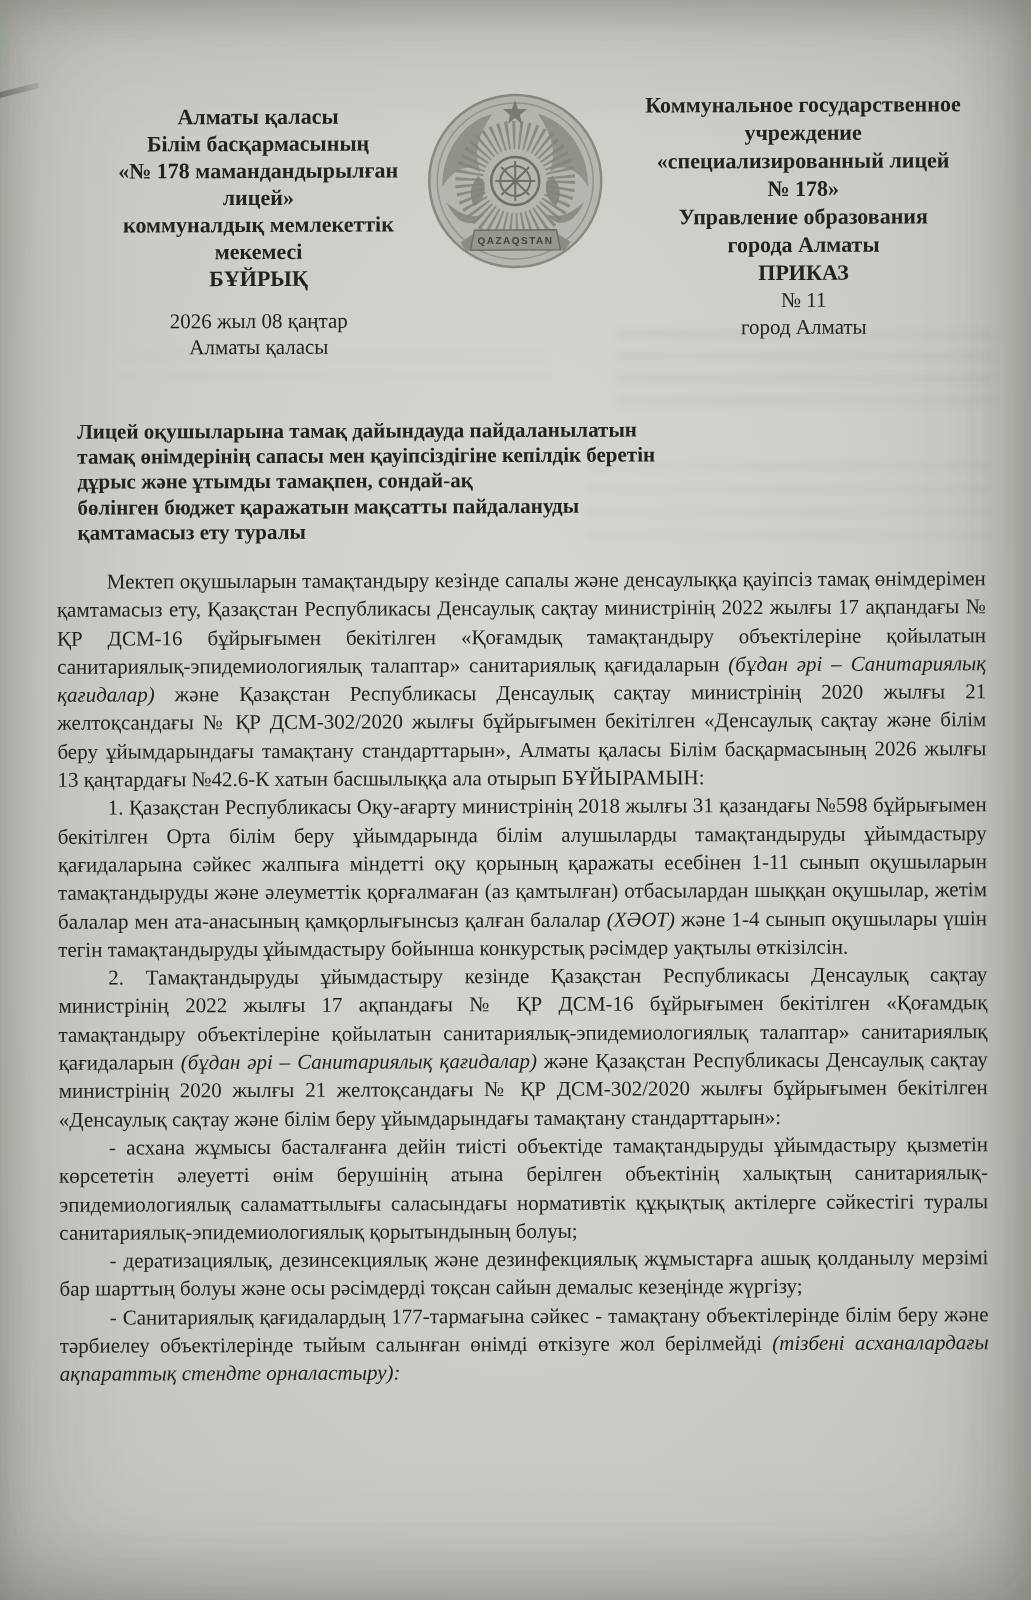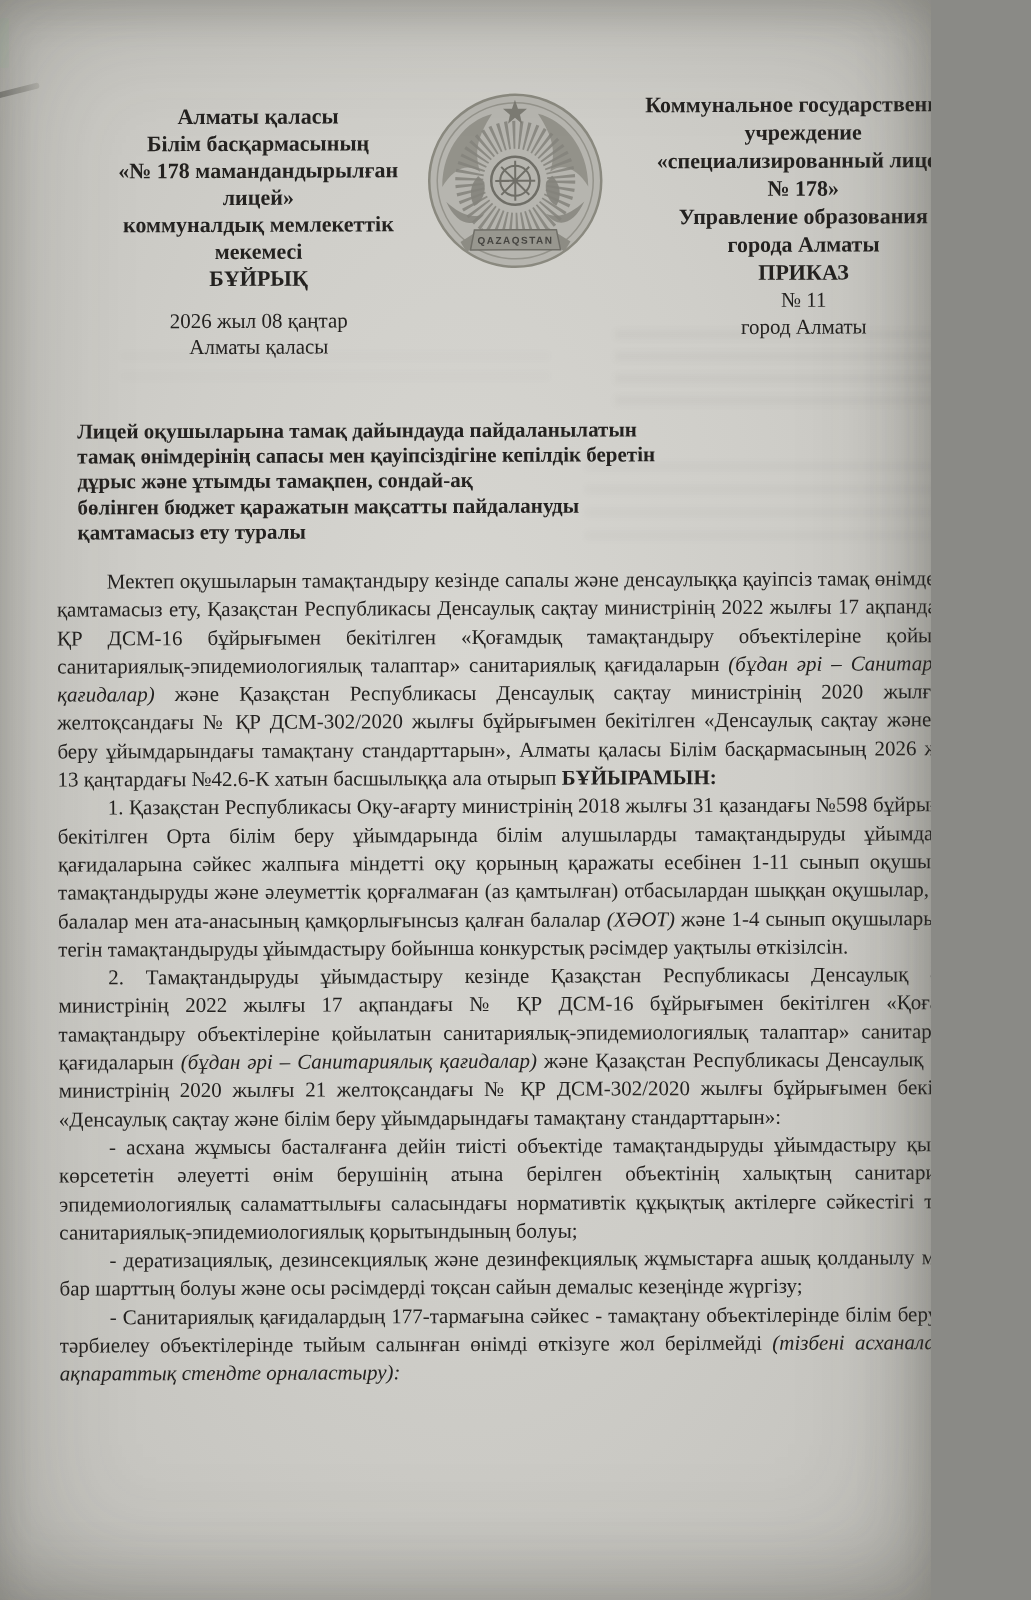--- a/index.html
+++ b/index.html
@@ -1,18 +1,18 @@
 <!DOCTYPE html>
 <html><head>
 <meta charset="utf-8">
 <style>
   html, body { margin: 0; padding: 0; background: #8a8a86; }
   .page {
     position: relative;
-    width: 931px;
+    width: 1031px;
     height: 1600px;
     overflow: hidden;
     background: radial-gradient(ellipse at 50% 42%, #d7d6d1 0%, #cfcec9 45%, #c7c6c1 78%, #bebdb8 100%);
     font-family: "Liberation Serif", "DejaVu Serif", serif;
     color: #242220;
   }
   .content {
     position: absolute;
     inset: 0;
     transform: rotate(-0.22deg);
@@ -39,21 +39,21 @@
     position: absolute; left: 78px; top: 418px; width: 640px;
     font-weight: bold; font-size: 21px; line-height: 25.2px;
   }
   
   .body-text {
     position: absolute; left: 57px; top: 566px; width: 929px;
     font-size: 21px; line-height: 28.3px; text-align: justify;
   }
   .body-text p { margin: 0; text-indent: 50px; }
   .it { font-style: italic; }
-  .bd { font-weight: bold; }
+  .bd { font-weight: normal; }
   
   .staple {
     position: absolute; left: -8px; top: 88px; width: 48px; height: 6px;
     background: linear-gradient(90deg, #6e6d68, #9a9993 70%, #b2b1ab);
     transform: rotate(-14deg); border-radius: 3px; opacity: .75;
   }
   .corner-chip {
     position: absolute; left: 0; top: 18px; width: 9px; height: 50px;
     background: #b9c7b6; opacity: .45; border-radius: 2px;
   }

